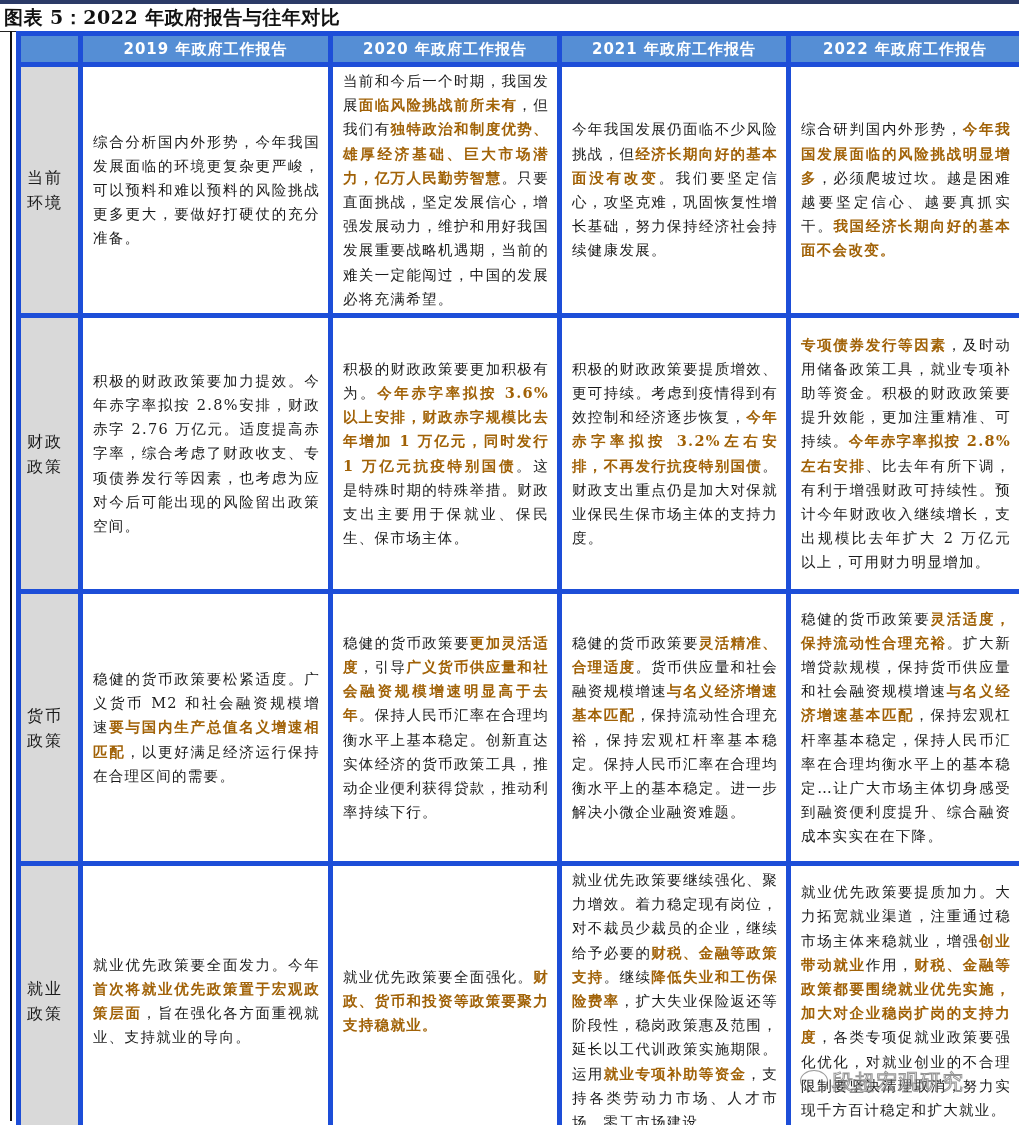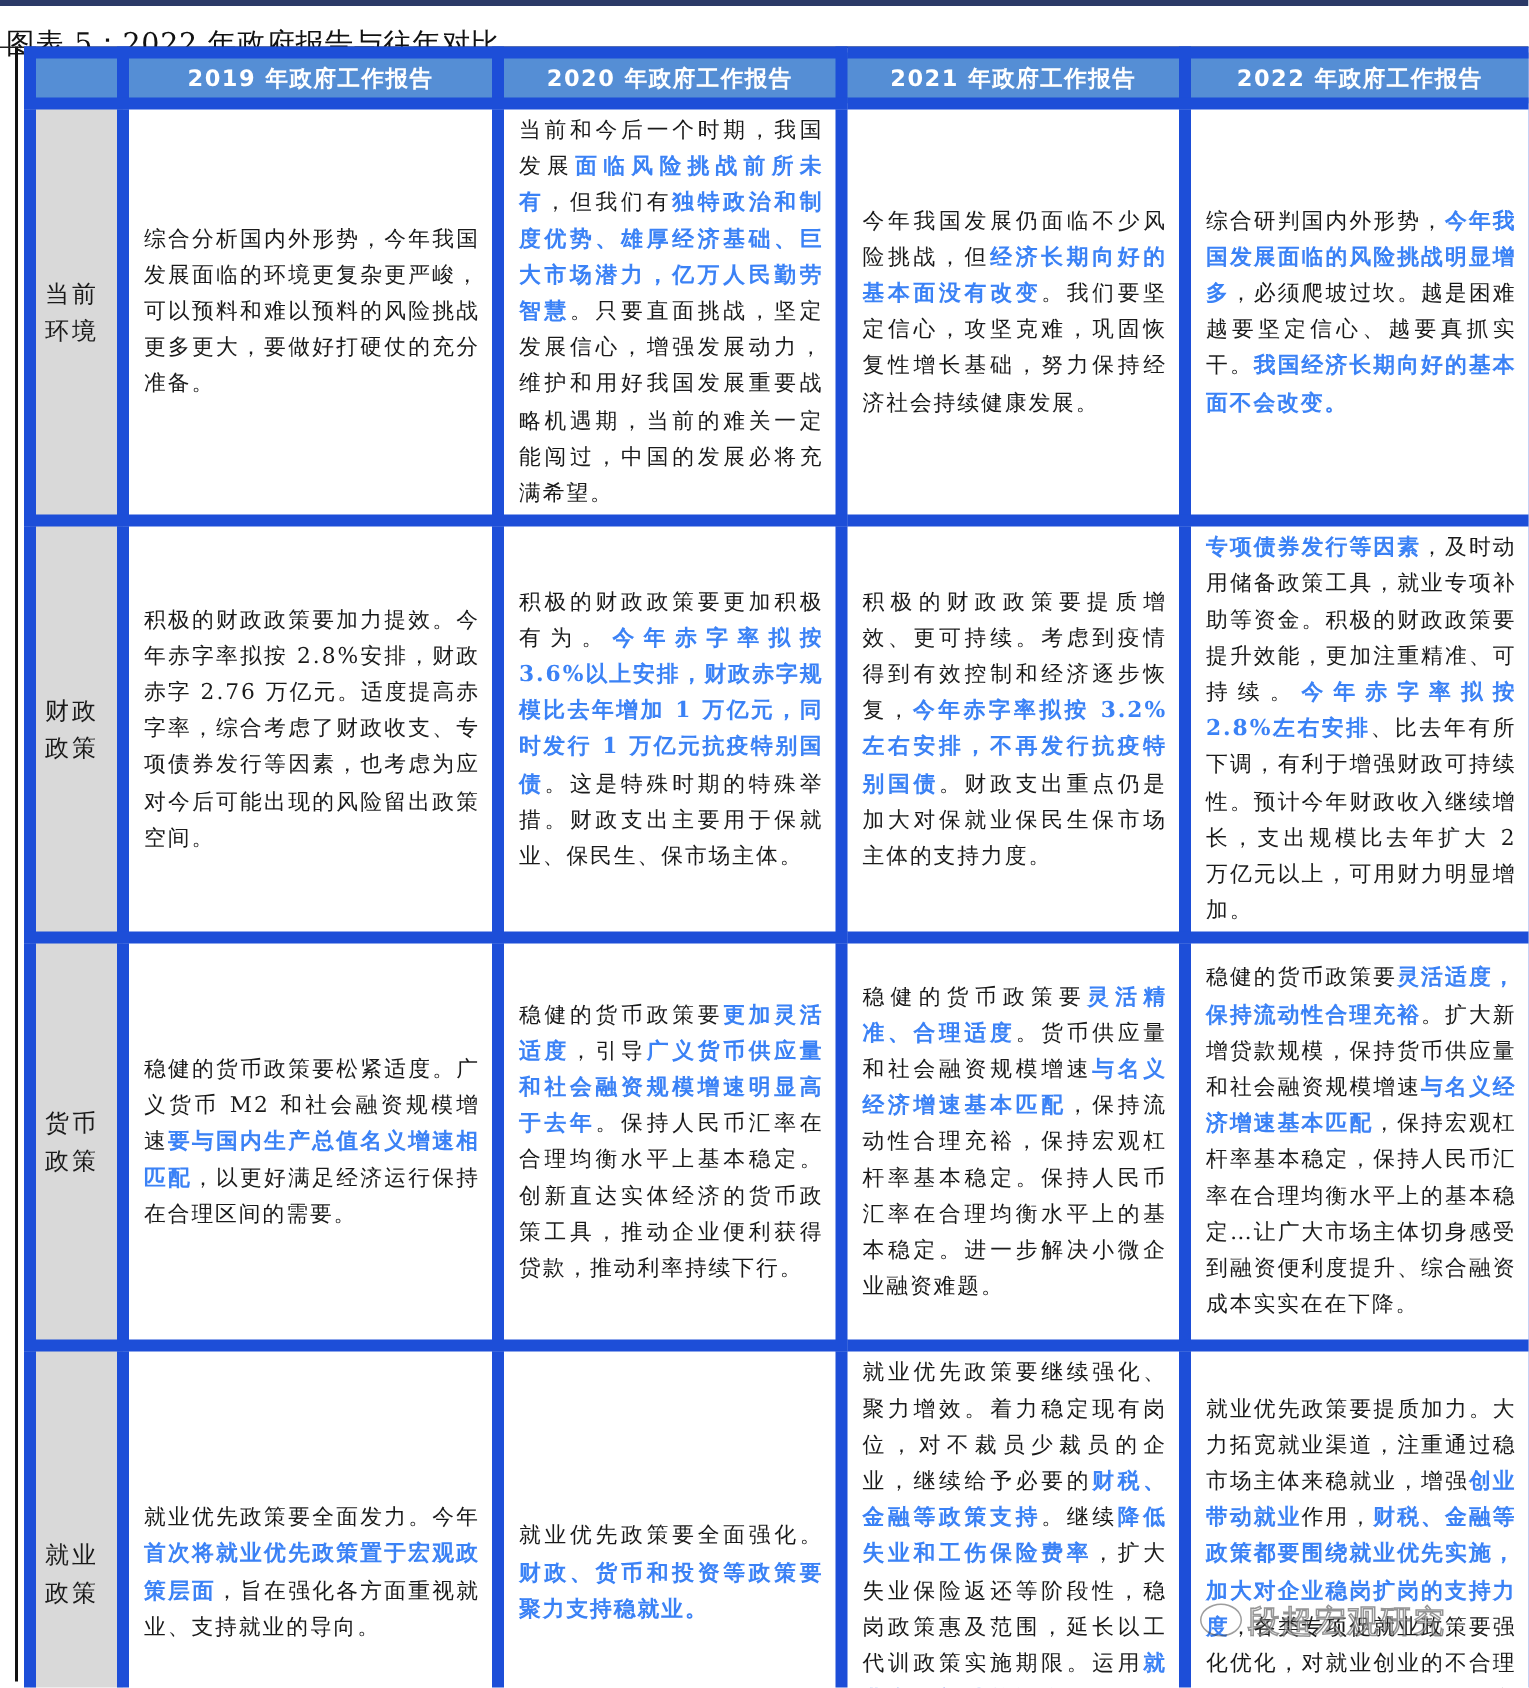--- a/index.html
+++ b/index.html
@@ -1,35 +1,35 @@
 <!DOCTYPE html>
 <html><head>
 <meta charset="utf-8">
 <style>
   html, body { margin: 0; padding: 0; background: #ffffff; }
   body { width: 1019px; height: 1125px; position: relative; overflow: hidden;
          font-family: "DejaVu Serif", "Liberation Serif", serif; color: #1a1a1a; }
   .top-rule { position: absolute; left: 0; top: 0; width: 1019px; height: 4px; background: #2b3a67; }
   .fig-title { position: absolute; left: 4px; top: 5px; height: 24px; line-height: 24px;
-               font-size: 19px; font-weight: normal; color: #111; letter-spacing: 0.5px; margin-top: 12px; }
+               font-size: 19px; font-weight: bold; color: #111; letter-spacing: 0.5px; }
   .title-rule { position: absolute; left: 0; top: 31px; width: 1019px; height: 1px; background: #222; }
   .left-tick { position: absolute; left: 10px; top: 31px; width: 2px; height: 1090px; background: #111; }
 
   table.cmp { position: absolute; left: 16px; top: 31px; width: 1003px; height: 1089px;
               border-collapse: collapse; table-layout: fixed; }
-  table.cmp th, table.cmp td { border: 8px solid #1d4ed8; }
+  table.cmp th, table.cmp td { border: 5px solid #1d4ed8; }
   table.cmp th { background: #558ed5; color: #ffffff; height: 26px; padding: 0;
                  font-family: "DejaVu Sans", "Liberation Sans", sans-serif;
                  font-size: 15px; font-weight: bold; text-align: center; letter-spacing: 1px; }
   table.cmp th.corner { background: #558ed5; }
   td.row-label { background: #d9d9d9; vertical-align: middle;
                  font-size: 16px; line-height: 25px; padding: 0 6px; letter-spacing: 2px; }
   td.cell { background: #ffffff; vertical-align: middle; padding: 2px 8px 2px 10px;
             font-size: 14.5px; line-height: 24.2px; letter-spacing: 1.3px; text-align: justify; }
-  .hl { color: #3b82f6; font-weight: bold; }
+  .hl { color: #a16207; font-weight: bold; }
   .row-env { height: 246px; }
   .row-fiscal { height: 276px; }
   .row-monetary { height: 272px; }
   .row-employ { height: 267px; }
 
   .watermark { position: absolute; left: 800px; top: 1066px; height: 32px; line-height: 32px;
                font-family: Liberation Sans, sans-serif; font-size: 21px;
                color: rgba(255,255,255,0.55); -webkit-text-stroke: 1px rgba(60,60,60,0.55);
                letter-spacing: 1px; pointer-events: none; }
   .wm-icon { display: inline-block; width: 26px; height: 20px; border: 1.5px solid rgba(60,60,60,0.5);

